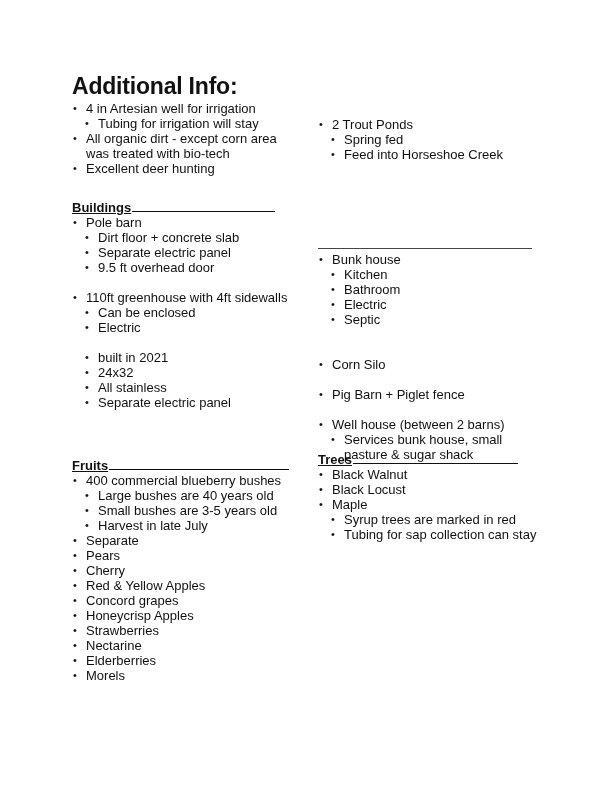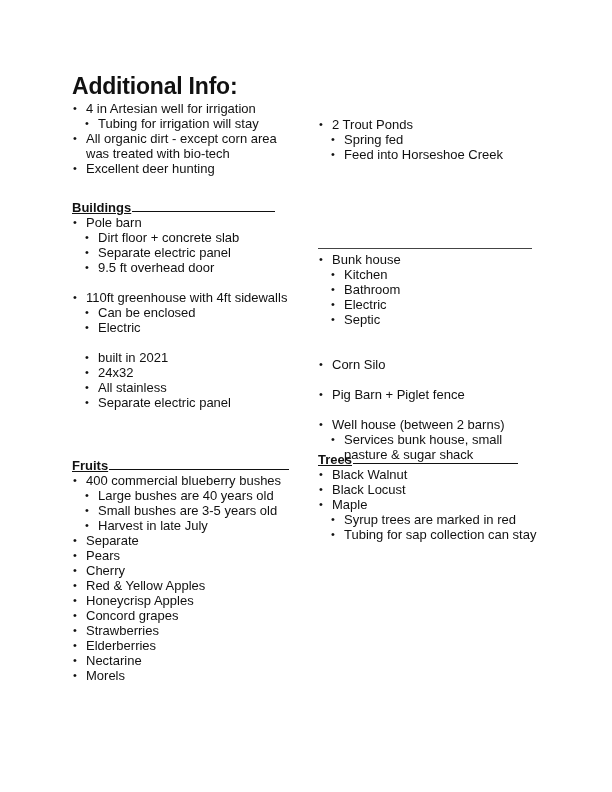--- a/index.html
+++ b/index.html
@@ -51,25 +51,25 @@
 <div class="col" style="left:72px; top:458px;">
   <div class="head"><span>Fruits</span><span class="rule" style="width:180px;"></span></div>
   <div class="li">400 commercial blueberry bushes</div>
   <div class="li sub">Large bushes are 40 years old</div>
   <div class="li sub">Small bushes are 3-5 years old</div>
   <div class="li sub">Harvest in late July</div>
   <div class="li">Separate</div>
   <div class="li">Pears</div>
   <div class="li">Cherry</div>
   <div class="li">Red &amp; Yellow Apples</div>
+  <div class="li">Concord grapes</div>
   <div class="li">Honeycrisp Apples</div>
-  <div class="li">Concord grapes</div>
   <div class="li">Strawberries</div>
+  <div class="li">Nectarine</div>
   <div class="li">Elderberries</div>
-  <div class="li">Nectarine</div>
   <div class="li">Morels</div>
 </div>
 
 <div class="col" style="left:318px; top:117px;">
   <div class="li">2 Trout Ponds</div>
   <div class="li sub">Spring fed</div>
   <div class="li sub">Feed into Horseshoe Creek</div>
 </div>
 
 <div class="col" style="left:318px; top:204px;margin-top:44px;">

